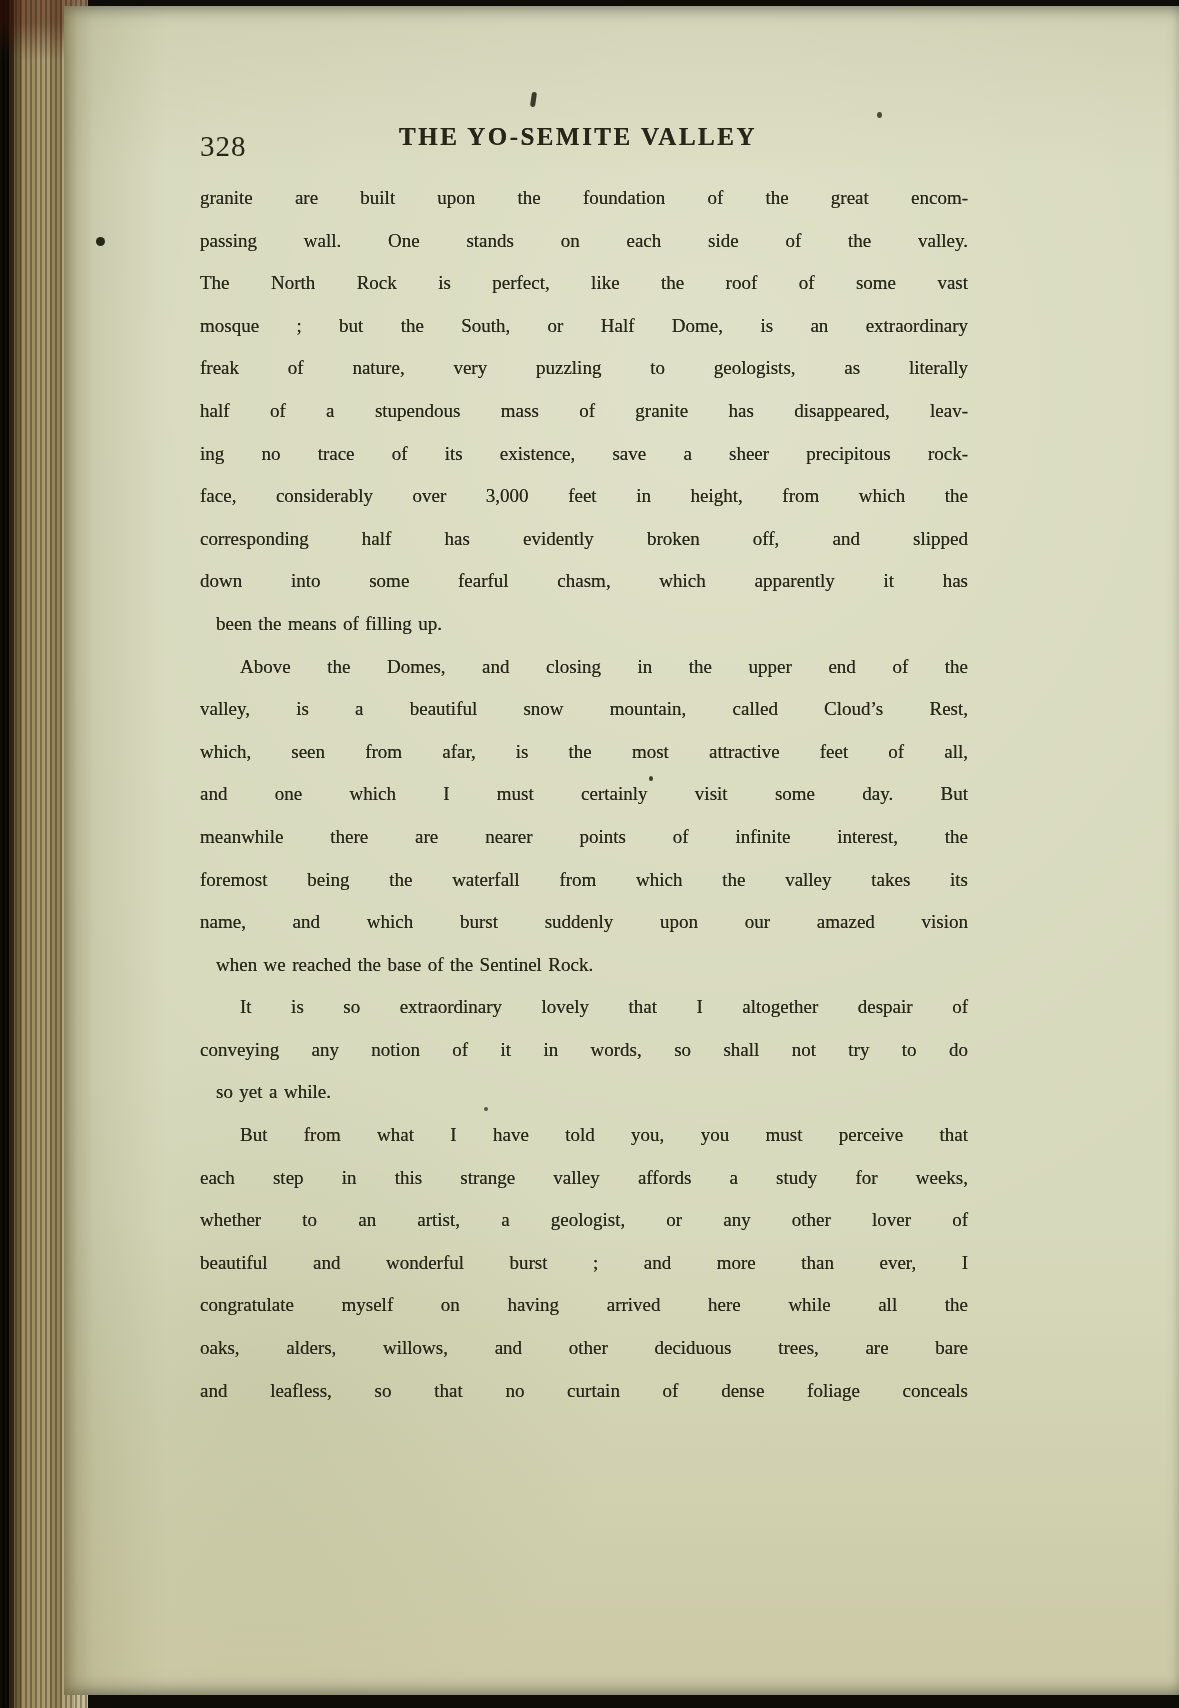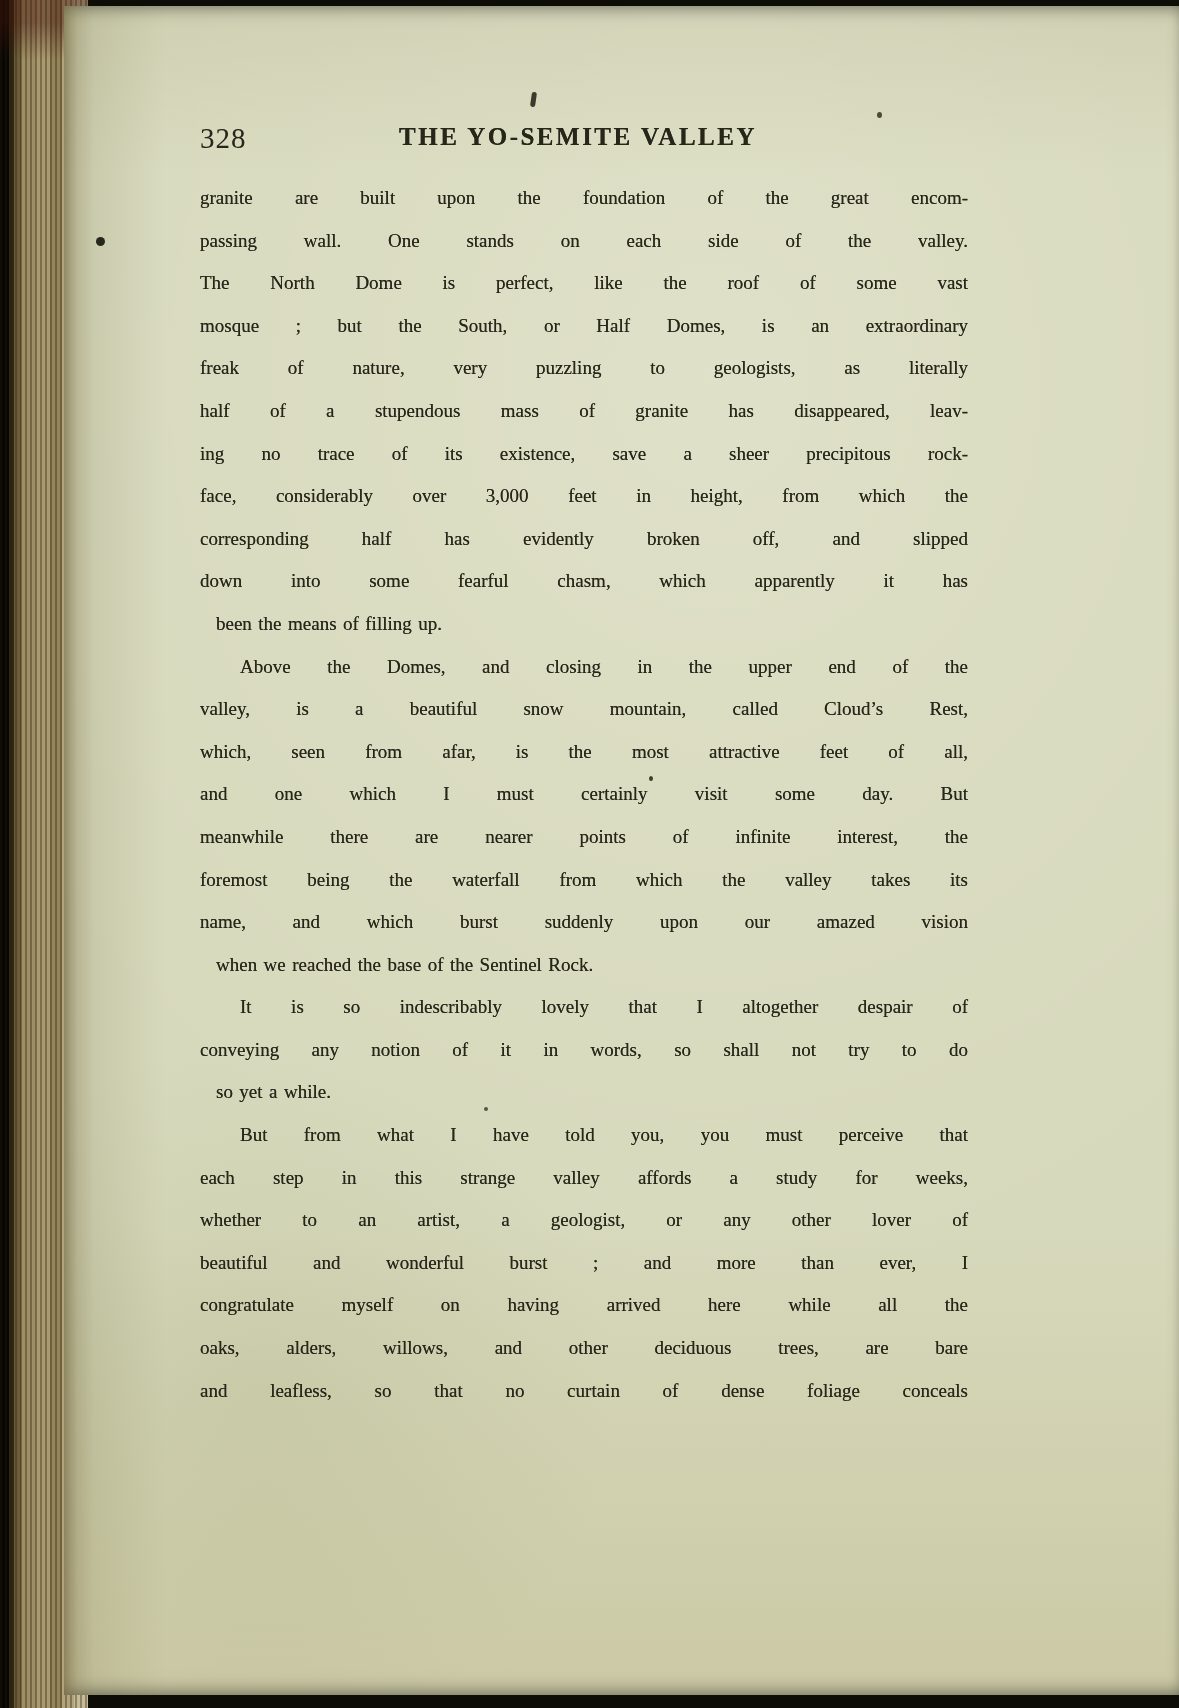--- a/index.html
+++ b/index.html
@@ -35,21 +35,21 @@
   
   .paper::before{
     content:"";position:absolute;left:0;top:0;bottom:0;width:30px;
     background:linear-gradient(90deg, rgba(125,110,68,0.55), rgba(125,110,68,0.18) 45%, rgba(0,0,0,0));
   }
   .header-row{
     position:absolute;left:200px;width:768px;top:120px;height:40px;
     color:var(--ink,#262619);
   }
   .folio{
-    position:absolute;left:0;top:2px;
+    position:absolute;left:0;top:10px;
     font-size:29px;letter-spacing:1px;
   }
   .running-title{
     position:absolute;left:0;right:12px;top:3px;
     text-align:center;font-weight:700;font-size:25px;letter-spacing:2.5px;
     text-shadow:0 0 0.6px rgba(38,38,25,0.9);
   }
   .body-text{
     position:absolute;left:200px;width:768px;top:177px;
     color:var(--ink,#262619);
@@ -76,38 +76,38 @@
   <div class="paper"></div>
 
   <div class="header-row">
     <span class="folio">328</span>
     <span class="running-title">THE YO-SEMITE VALLEY</span>
   </div>
 
   <div class="body-text">
     <div class="ln">granite are built upon the foundation of the great encom-</div>
     <div class="ln">passing wall.  One stands on each side of the valley.</div>
-    <div class="ln">The North Dome is perfect, like the roof of some vast</div>
-    <div class="ln">mosque ; but the South, or Half Domes, is an extraordinary</div>
+    <div class="ln">The North Rock is perfect, like the roof of some vast</div>
+    <div class="ln">mosque ; but the South, or Half Dome, is an extraordinary</div>
     <div class="ln">freak of nature, very puzzling to geologists, as literally</div>
     <div class="ln">half of a stupendous mass of granite has disappeared, leav-</div>
     <div class="ln">ing no trace of its existence, save a sheer precipitous rock-</div>
     <div class="ln">face, considerably over 3,000 feet in height, from which the</div>
     <div class="ln">corresponding half has evidently broken off, and slipped</div>
     <div class="ln">down into some fearful chasm, which apparently it has</div>
     <div class="ln end">been the means of filling up.</div>
     <div class="ln ind">Above the Domes, and closing in the upper end of the</div>
     <div class="ln">valley, is a beautiful snow mountain, called Cloud’s Rest,</div>
     <div class="ln">which, seen from afar, is the most attractive feet of all,</div>
     <div class="ln">and one which I must certainly visit some day.  But</div>
     <div class="ln">meanwhile there are nearer points of infinite interest, the</div>
     <div class="ln">foremost being the waterfall from which the valley takes its</div>
     <div class="ln">name, and which burst suddenly upon our amazed vision</div>
     <div class="ln end">when we reached the base of the Sentinel Rock.</div>
-    <div class="ln ind">It is so indescribably lovely that I altogether despair of</div>
+    <div class="ln ind">It is so extraordinary lovely that I altogether despair of</div>
     <div class="ln">conveying any notion of it in words, so shall not try to do</div>
     <div class="ln end">so yet a while.</div>
     <div class="ln ind">But from what I have told you, you must perceive that</div>
     <div class="ln">each step in this strange valley affords a study for weeks,</div>
     <div class="ln">whether to an artist, a geologist, or any other lover of</div>
     <div class="ln">beautiful and wonderful burst ; and more than ever, I</div>
     <div class="ln">congratulate myself on having arrived here while all the</div>
     <div class="ln">oaks, alders, willows, and other deciduous trees, are bare</div>
     <div class="ln">and leafless, so that no curtain of dense foliage conceals</div>
   </div>

